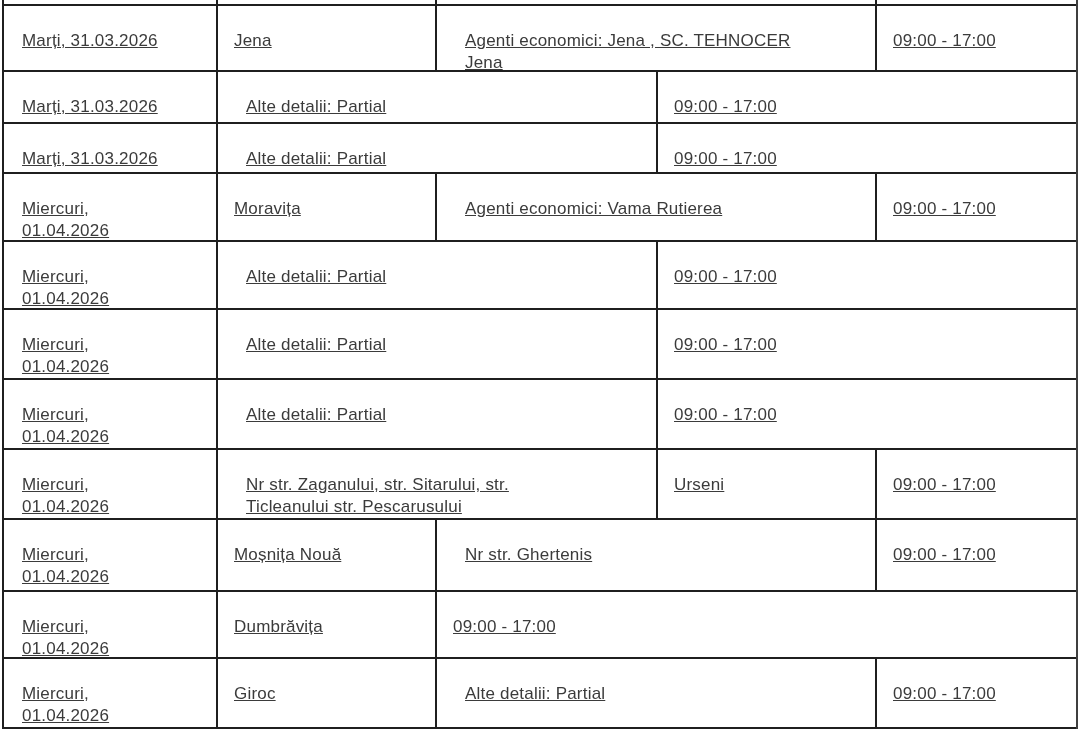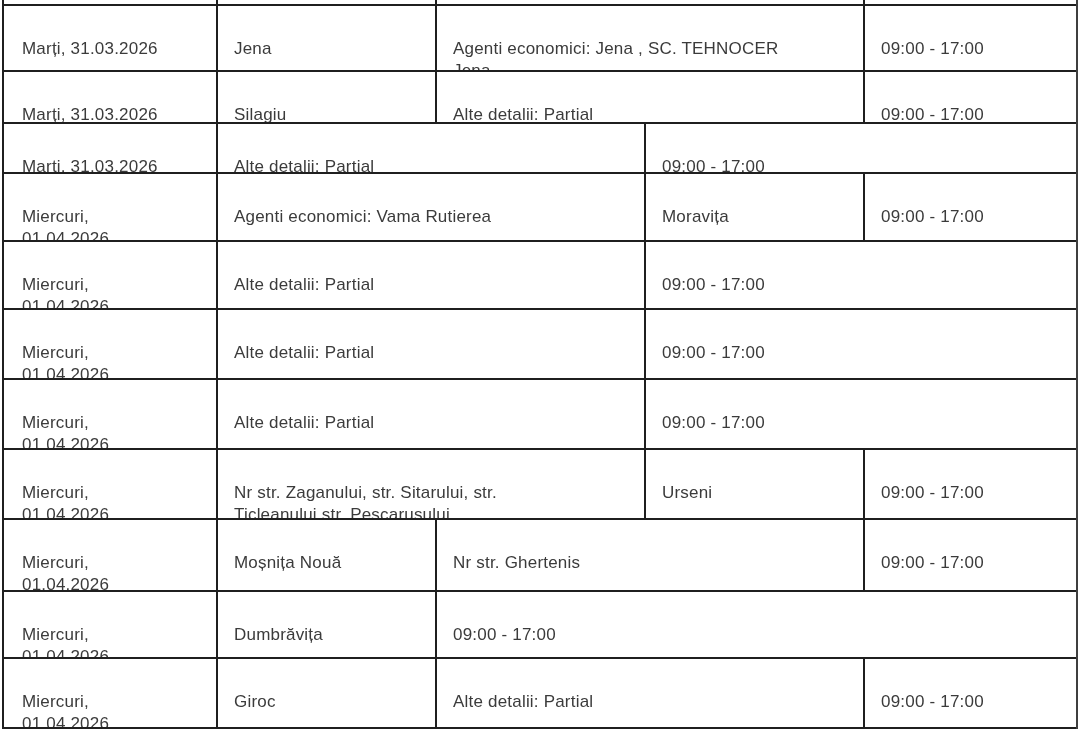--- a/index.html
+++ b/index.html
@@ -17,31 +17,32 @@
     border-right: 2px solid #3f3f3f;
     background: #ffffff;
   }
   .row {
     display: flex;
     align-items: stretch;
     border-bottom: 2px solid #1f1f1f;
   }
   .sliver { height: 6px; }
   .c {
-    padding: 32px 14px 6px 16px;
+    padding: 24px 14px 6px 16px;
     font-size: 17px;
     line-height: 22px;
     letter-spacing: 0.2px;
     color: #3b3b3b;
     white-space: pre-line;
     overflow: hidden;
+    text-decoration: underline;
   }
   .c1 { width: 214px; border-right: 2px solid #1f1f1f; padding-left: 18px; }
   .c2 { width: 219px; border-right: 2px solid #1f1f1f; }
-  .c3 { width: 428px; border-right: 2px solid #1f1f1f; }
+  .c3 { width: 428px; border-right: 2px solid #1f1f1f; margin-left: 12px; }
   .c4 { flex: 1; }
   
   #rows .row:nth-child(1)  { height: 66px; }
   #rows .row:nth-child(2)  { height: 52px; }
   #rows .row:nth-child(3)  { height: 50px; }
   #rows .row:nth-child(4)  { height: 68px; }
   #rows .row:nth-child(5)  { height: 68px; }
   #rows .row:nth-child(6)  { height: 70px; }
   #rows .row:nth-child(7)  { height: 70px; }
   #rows .row:nth-child(8)  { height: 70px; }
@@ -64,36 +65,35 @@
   <div class="row">
     <div class="c c1">Marți, 31.03.2026</div>
     <div class="c c2">Jena</div>
     <div class="c c3">Agenti economici: Jena , SC. TEHNOCER
 Jena</div>
     <div class="c c4">09:00 - 17:00</div>
   </div>
 
   <div class="row">
     <div class="c c1">Marți, 31.03.2026</div>
-    <div class="c c2">Silagiu</div>
     <div class="c c3">Alte detalii: Partial</div>
     <div class="c c4">09:00 - 17:00</div>
   </div>
 
   <div class="row">
     <div class="c c1">Marți, 31.03.2026</div>
     <div class="c c3">Alte detalii: Partial</div>
     <div class="c c4">09:00 - 17:00</div>
   </div>
 
   <div class="row">
     <div class="c c1">Miercuri,
 01.04.2026</div>
+    <div class="c c2">Moravița</div>
     <div class="c c3">Agenti economici: Vama Rutierea</div>
-    <div class="c c2">Moravița</div>
     <div class="c c4">09:00 - 17:00</div>
   </div>
 
   <div class="row">
     <div class="c c1">Miercuri,
 01.04.2026</div>
     <div class="c c3">Alte detalii: Partial</div>
     <div class="c c4">09:00 - 17:00</div>
   </div>
 

